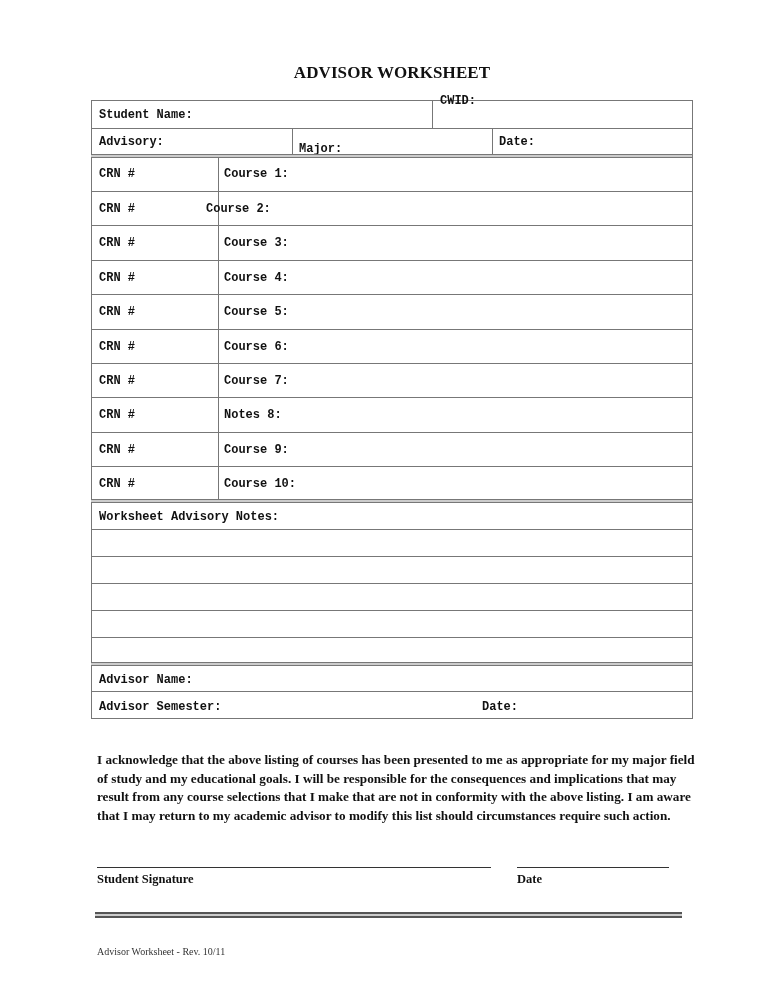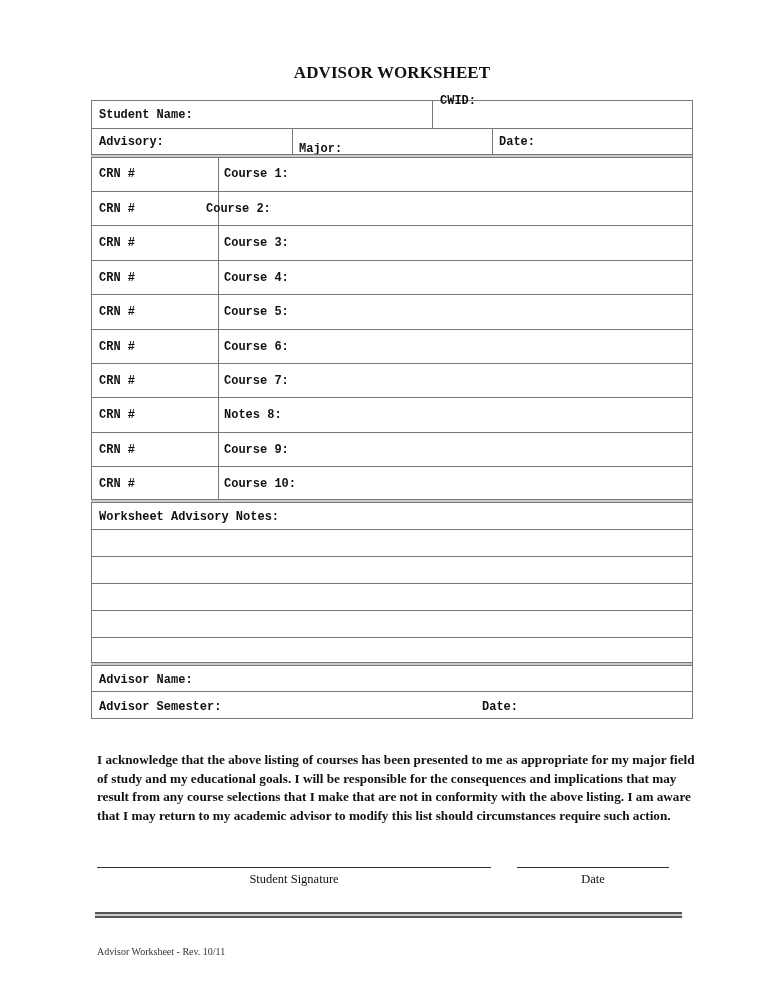--- a/index.html
+++ b/index.html
@@ -9,21 +9,21 @@
              font-weight: bold; font-size: 17px; letter-spacing: 0.1px; }
     .abs { position: absolute; }
     .hline { position: absolute; height: 0; border-top: 1px solid #777; }
     .hdbl  { position: absolute; height: 2px; border-top: 1px solid #777; border-bottom: 1px solid #777; background: #ccc; }
     .vline { position: absolute; width: 0; border-left: 1px solid #777; }
     .cell-label { position: absolute; font-weight: bold; font-size: 12px; line-height: 14px; white-space: nowrap; font-family: Liberation Mono, monospace; }
     .field { cursor: text; }
     .ack { position: absolute; left: 97px; top: 751px; width: 600px; font-weight: bold;
            font-size: 13.2px; line-height: 18.6px; }
     .sigline { position: absolute; border-top: 1px solid #333; height: 0; }
-    .siglabel { position: absolute; font-weight: normal; font-size: 12.5px; text-align: center; }
+    .siglabel { position: absolute; font-weight: bold; font-size: 12.5px; text-align: left; }
     .footrule { position: absolute; left: 95px; top: 912px; width: 587px; height: 2px;
                 border-top: 2px solid #555; border-bottom: 2px solid #555; background: #ccc; }
     .footer { position: absolute; left: 97px; top: 946px; font-size: 10px; color: #333; }
   </style>
 </head>
 <body>
 
 <div class="title">ADVISOR WORKSHEET</div>
 
 <div>

